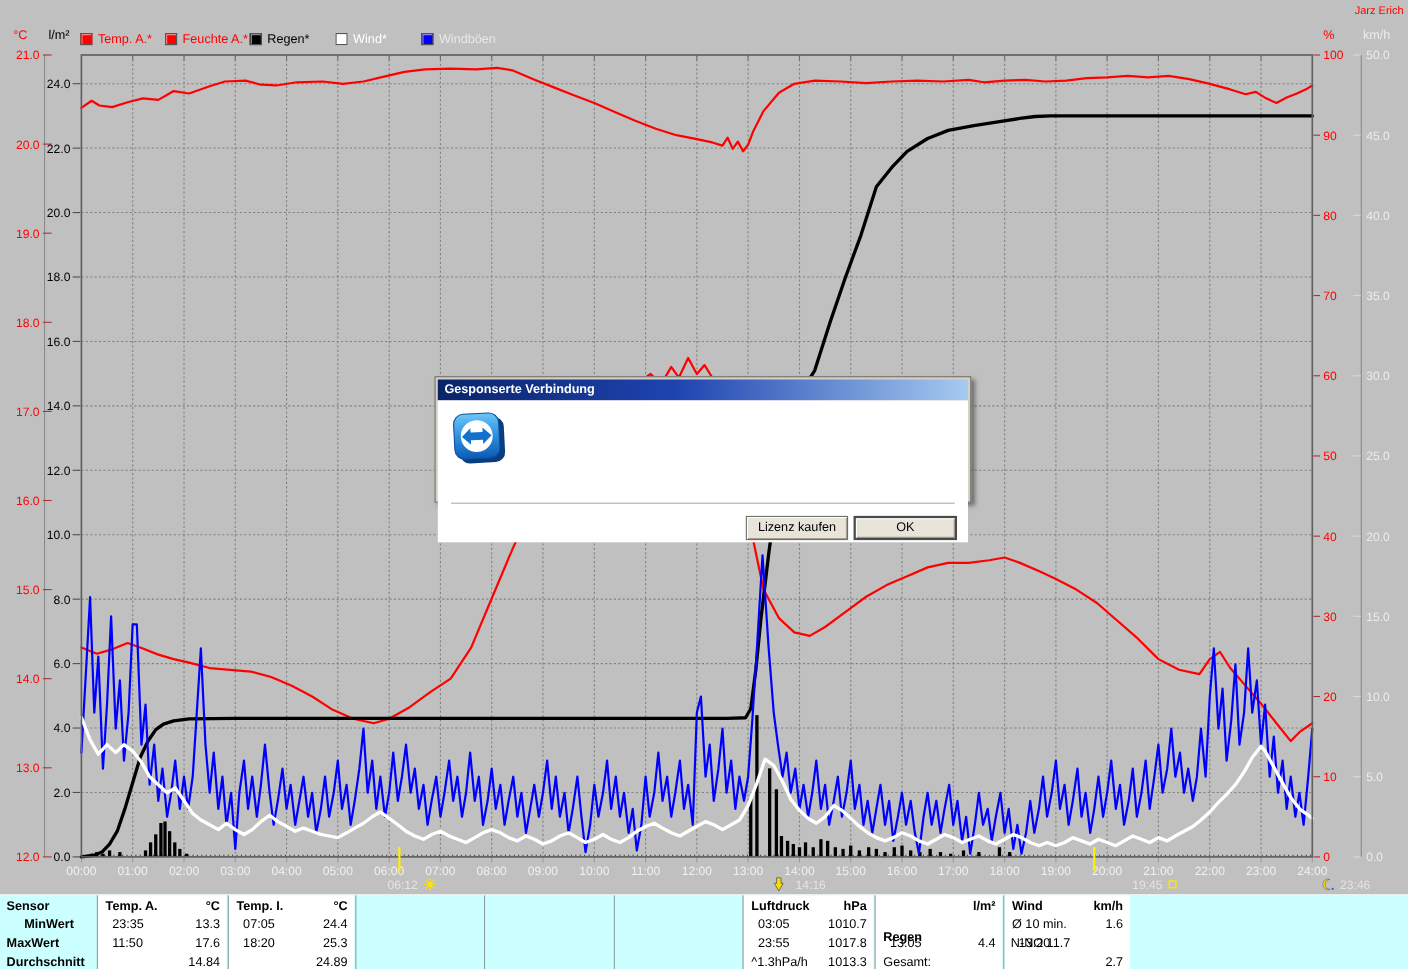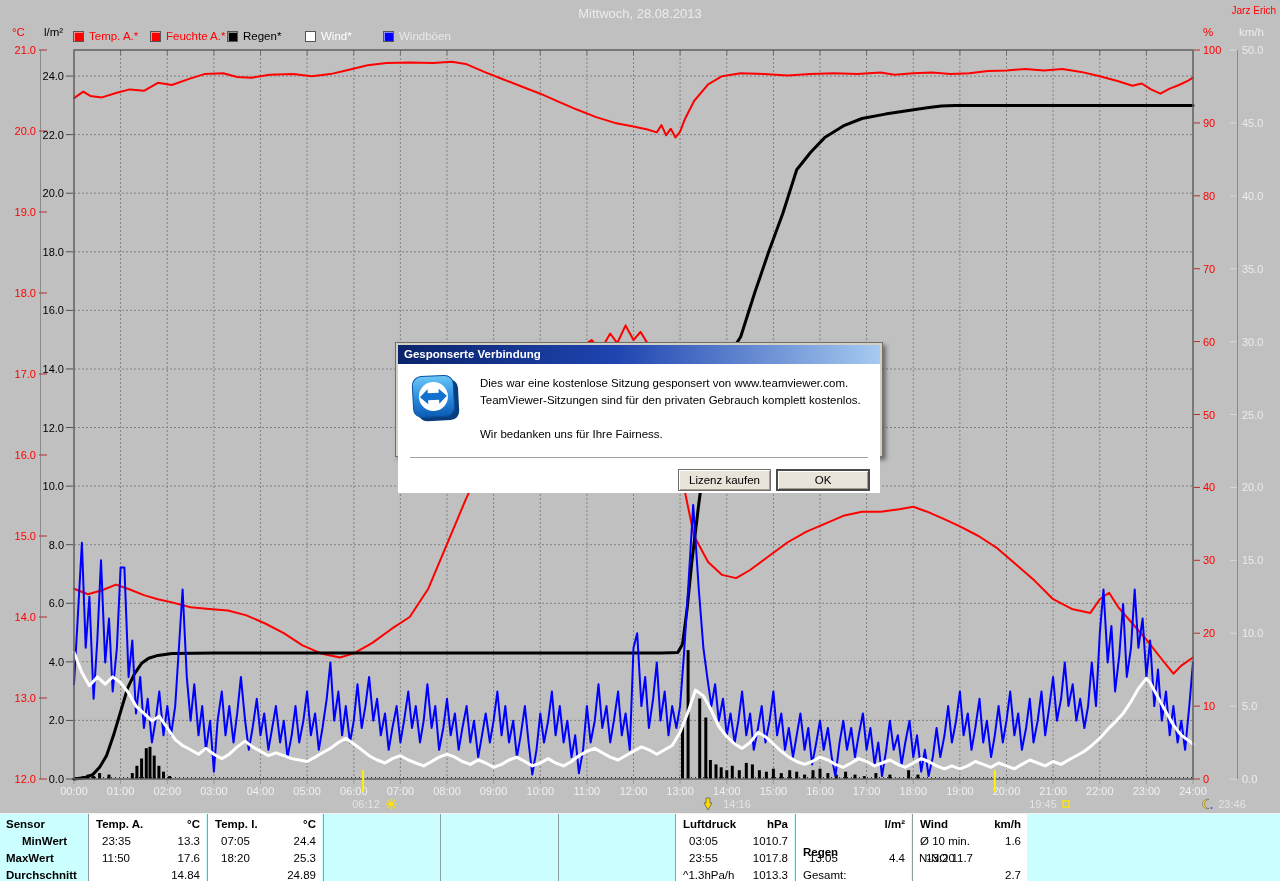--- a/index.html
+++ b/index.html
@@ -42,21 +42,20 @@
   .btn{position:absolute;bottom:2px;height:22px;background:#E8E4DA;font-size:11.5px;color:#000;
        border:1px solid #6E6E6E;box-shadow:inset 1px 1px 0 #FFFFFF,inset -1px -1px 0 #A59E8E;
        font-family:"Liberation Sans",sans-serif;padding:0;}
   .btn-lizenz{right:109px;width:93px;}
   .btn-ok{right:10px;width:94px;border:2px solid #4A4A4A;}
 </style>
 </head>
 <body>
 
 <div class="screen">
-  <div class="page-title">Mittwoch, 28.08.2013</div>
   <div class="user-label">Jarz Erich</div>
 
   <div class="unit unit-c">°C</div>
   <div class="unit unit-rain">l/m²</div>
   <div class="unit unit-pct">%</div>
   <div class="unit unit-kmh">km/h</div>
 
   <div id="legend">
       <div class="legend-item" style="left: 73px;"><span class="legend-swatch" style="background: rgb(255, 0, 0);"></span><span style="color: rgb(255, 0, 0); margin-top: 32px;">Temp. A.*</span></div>
       <div class="legend-item" style="left: 150px;"><span class="legend-swatch" style="background: rgb(255, 0, 0);"></span><span style="color: rgb(255, 0, 0);">Feuchte A.*</span></div>
@@ -434,24 +433,18 @@
               <stop offset="1" stop-color="#0B5AB4"></stop>
           </linearGradient>
         </defs>
         <g transform="rotate(-3 24 24)">
           <rect x="6" y="3" width="41" height="41" rx="9" fill="#083E7E" transform="translate(2.5,3)"></rect>
           <rect x="4" y="2" width="41" height="41" rx="9" fill="url(#tvg)" stroke="#0A4F9E" stroke-width="1"></rect>
           <circle cx="24.5" cy="22.5" r="14.5" fill="#FFFFFF"></circle>
           <path d="M11,22.5 L19,15 L19,19 L30,19 L30,15 L38,22.5 L30,30 L30,26 L19,26 L19,30 Z" fill="#1271CE"></path>
         </g>
       </svg>
-      <div class="dlg-text">
-        <div>Dies war eine kostenlose Sitzung gesponsert von www.teamviewer.com.</div>
-        <div>TeamViewer-Sitzungen sind für den privaten Gebrauch komplett kostenlos.</div>
-        <div></div>
-        <div>Wir bedanken uns für Ihre Fairness.</div>
-      </div>
       <div class="dlg-sep"></div>
       <button class="btn btn-lizenz">Lizenz kaufen</button>
       <button class="btn btn-ok">OK</button>
     </div>
   </div>
 </div>
 
 </body></html>

